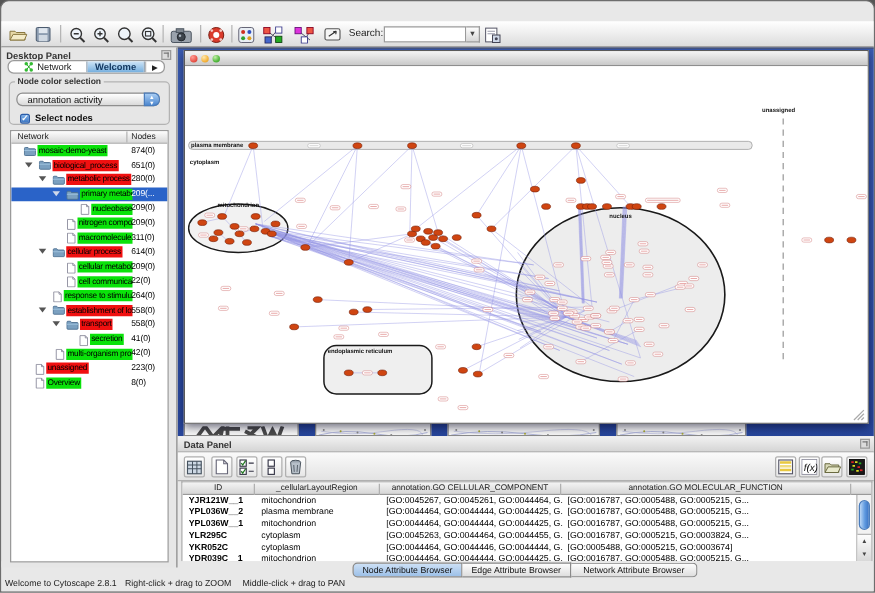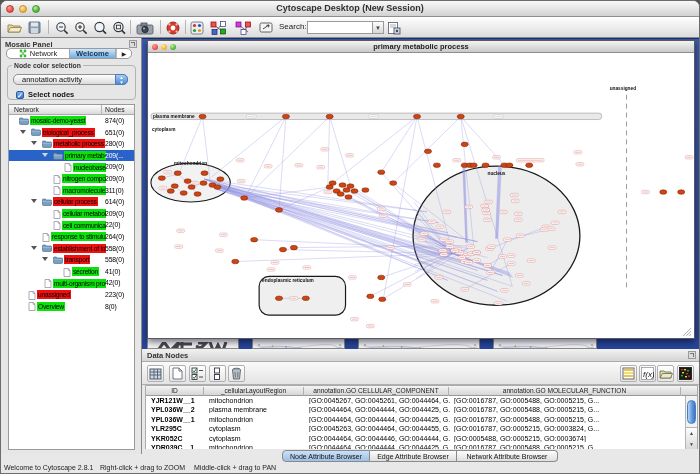--- a/index.html
+++ b/index.html
@@ -114,26 +114,20 @@
 .btab.sel { background:linear-gradient(#cde0f5,#9cc0e8); }
 .statusline { position:absolute; top:15px; left:0; width:100%; height:11px; }
 .statusline span { position:absolute; font-size:7px; color:#222; }
 
 svg text { font-family:"Liberation Sans", sans-serif; }
 </style>
 </head>
 <body>
 
 <div class="app">
-  <div class="titlebar">
-    <span class="tl red" style="left:5px"></span>
-    <span class="tl yellow" style="left:18px"></span>
-    <span class="tl green" style="left:31px"></span>
-    <span class="title">Cytoscape Desktop (New Session)</span>
-  </div>
 
   <div class="toolbar" id="main-toolbar">
       <span class="tbi" style="width: 16px; left: 5px;">
         <svg width="15" height="13" viewBox="0 0 15 13">
           <path d="M1 4 L5 4 L6 5 L13 5 L13 11 L1 11 Z" fill="#e8d9a8" stroke="#8a7840" stroke-width="0.8"></path>
           <path d="M1 11 L3.5 6.5 L14.5 6.5 L12.5 11 Z" fill="#f4ebc8" stroke="#8a7840" stroke-width="0.8"></path>
         </svg>
       </span>
       <span class="tbi" style="width: 14px; left: 26px;">
         <svg width="13" height="13" viewBox="0 0 13 13">
@@ -234,21 +228,21 @@
           <rect x="1.5" y="1.5" width="9" height="11" fill="#fff" stroke="#556" stroke-width="0.8"></rect>
           <line x1="3" y1="4" x2="9" y2="4" stroke="#99a" stroke-width="0.8"></line>
           <line x1="3" y1="6" x2="9" y2="6" stroke="#99a" stroke-width="0.8"></line>
           <rect x="7" y="7" width="6" height="6" fill="#cfd8e8" stroke="#445" stroke-width="0.8"></rect>
           <circle cx="10" cy="10" r="1.2" fill="#445"></circle>
         </svg>
       </span>
     </div>
 
   <div class="cpanel">
-    <span class="phead">Mosaic Panel</span>
+    <span class="phead">Desktop Panel</span>
     <span class="float-ico" style="right:4px; top:2px;"></span>
     <div class="ptabs" id="cp-tabs">
         <div class="ptab" style="width: 62px;">
           <span style="margin-right: 3px; display: inline-flex;">
             <svg width="8" height="9" viewBox="0 0 8 9">
               <line x1="2" y1="2" x2="6" y2="7" stroke="#2a2" stroke-width="0.8"></line>
               <line x1="6" y1="2" x2="2" y2="7" stroke="#2a2" stroke-width="0.8"></line>
               <circle cx="2" cy="2" r="1.4" fill="#3b3"></circle>
               <circle cx="6" cy="2" r="1.4" fill="#3b3"></circle>
               <circle cx="2" cy="7" r="1.4" fill="#3b3"></circle>
@@ -499,21 +493,20 @@
             <circle cx="67.33333333333334" cy="7" r="0.8" fill="#888"></circle>
             <circle cx="82.66666666666667" cy="8" r="0.8" fill="#a8a830"></circle>
             <circle cx="98" cy="3" r="0.8" fill="#888"></circle>
           </svg></div>
       </div>
     <div class="netwin">
       <div class="wtitle">
         <span class="wtl red" style="left:4px; background:radial-gradient(circle at 35% 30%, #ff9d96,#e9554a 60%,#c13a31);"></span>
         <span class="wtl yellow" style="left:13px; background:radial-gradient(circle at 35% 30%, #ffe9b0,#f5b43d 60%,#d5952c);"></span>
         <span class="wtl green" style="left:22px; background:radial-gradient(circle at 35% 30%, #c4f0a9,#52b83e 60%,#3f9a30);"></span>
-        <span class="wtext">primary metabolic process</span>
       </div>
       <div class="netcanvas" id="netcanvas"><svg width="546" height="285" viewBox="0 0 548 287">
             <rect x="2" y="60.5" width="454" height="6.5" rx="3" fill="#e9e9e9" stroke="#9a9a9a" stroke-width="0.6"></rect>
             <ellipse cx="350" cy="184" rx="84" ry="70" fill="#ededed" stroke="#1a1a1a" stroke-width="1.3"></ellipse>
             <ellipse cx="42" cy="130.5" rx="40" ry="19.5" fill="#f2f2f2" stroke="#1a1a1a" stroke-width="1.1"></ellipse>
             <rect x="111" y="225" width="87" height="39" rx="10" fill="#efefef" stroke="#1a1a1a" stroke-width="1.2"></rect>
             <line x1="481" y1="42" x2="481" y2="240" stroke="#9a9a9a" stroke-width="1" stroke-dasharray="5,4"></line>
             <line x1="62" y1="132" x2="280" y2="160" stroke="#9494e4" stroke-width="0.55" opacity="0.62"></line>
             <line x1="62" y1="132" x2="292" y2="171" stroke="#9494e4" stroke-width="0.55" opacity="0.62"></line>
             <line x1="62" y1="132" x2="301" y2="181" stroke="#9494e4" stroke-width="0.55" opacity="0.62"></line>
@@ -1061,21 +1054,21 @@
               <line x1="538" y1="285" x2="546" y2="277"></line>
               <line x1="541" y1="285" x2="546" y2="280"></line>
               <line x1="544" y1="285" x2="546" y2="283"></line>
             </g>
           </svg></div>
     </div>
   </div>
 
   <div class="dpanel">
     <div class="dtitle">
-      <span class="phead">Data Nodes</span>
+      <span class="phead">Data Panel</span>
       <span class="float-ico" style="right:5px; top:2px;"></span>
     </div>
     <div class="dtools" id="dp-tools">
         <div class="dbtn" style="left: 5px;">
           <svg width="13" height="12" viewBox="0 0 13 12">
             <rect x="1" y="1" width="11" height="10" fill="#cdd8e4" stroke="#45525f" stroke-width="0.9"></rect>
             <line x1="1" y1="4" x2="12" y2="4" stroke="#45525f" stroke-width="0.8"></line>
             <line x1="1" y1="7" x2="12" y2="7" stroke="#45525f" stroke-width="0.8"></line>
             <line x1="5" y1="1" x2="5" y2="11" stroke="#45525f" stroke-width="0.8"></line>
             <line x1="8.5" y1="1" x2="8.5" y2="11" stroke="#45525f" stroke-width="0.8"></line>

